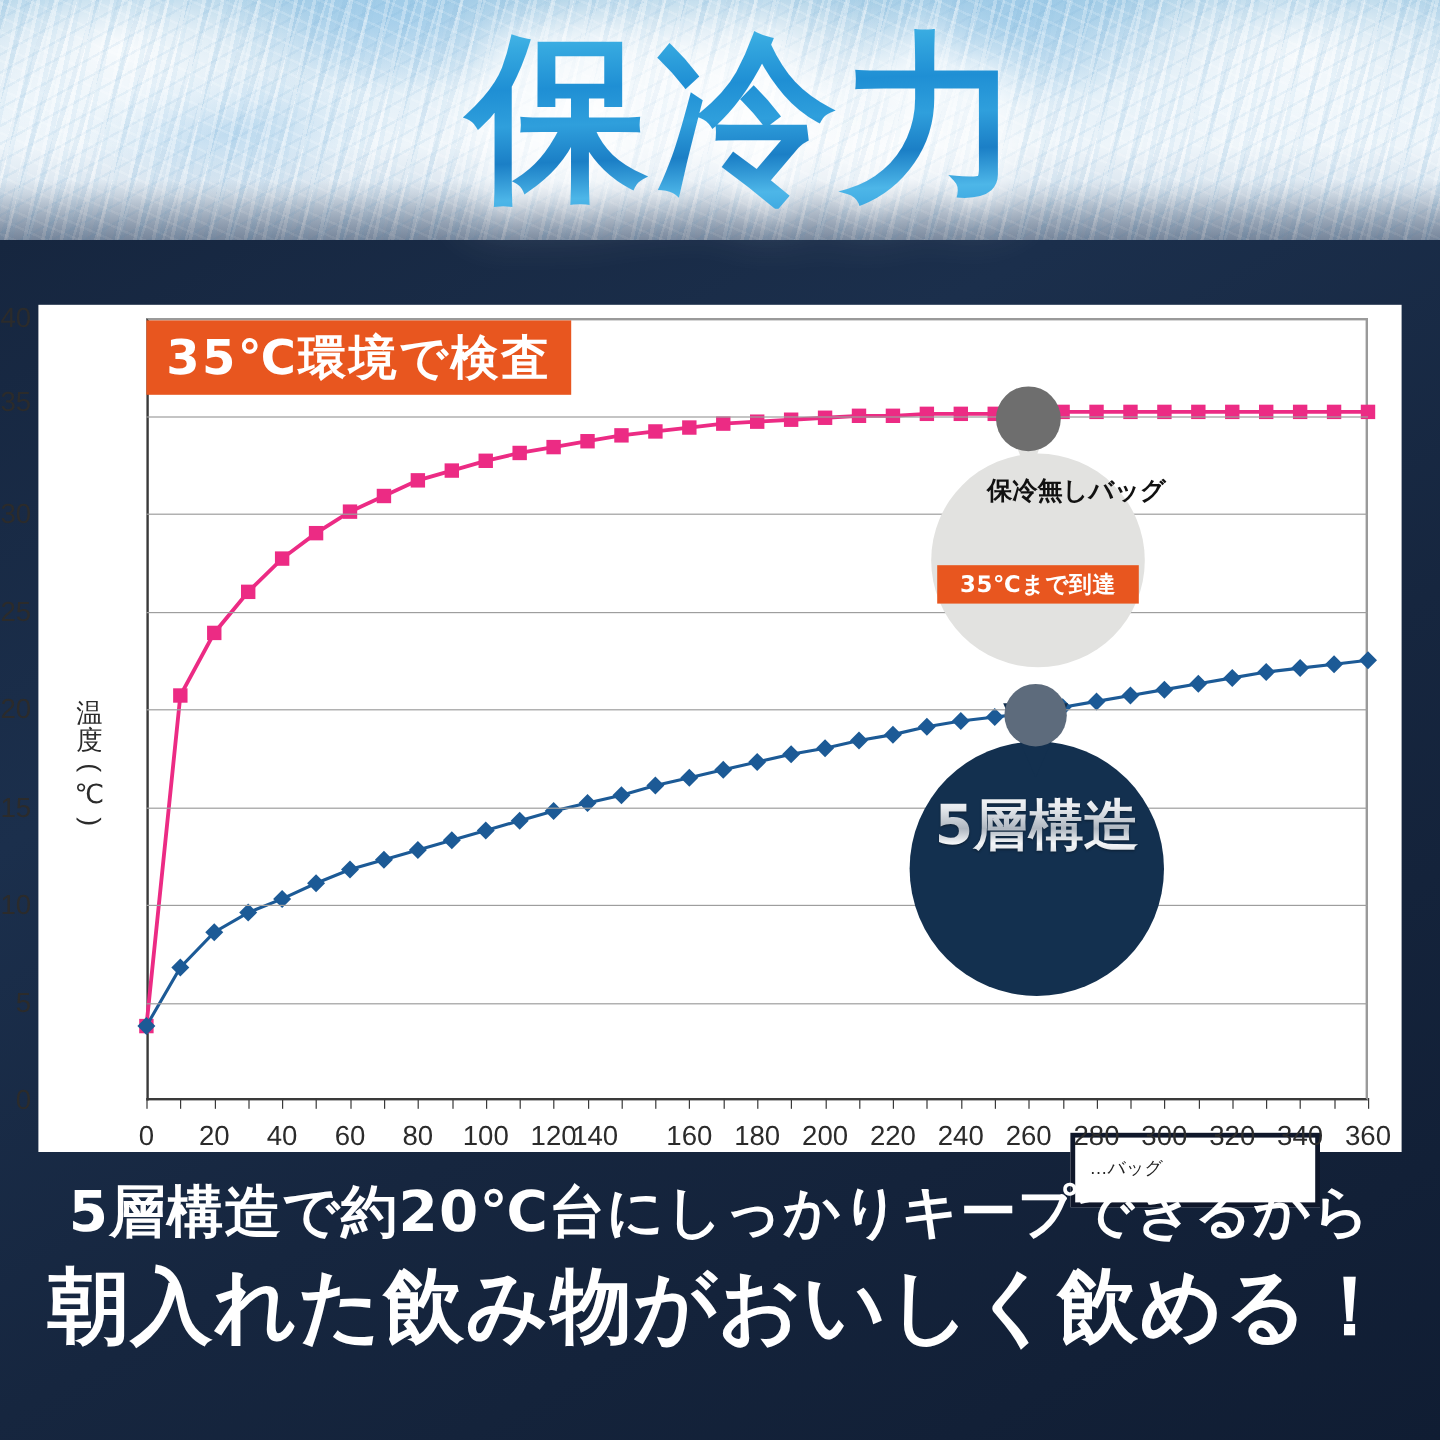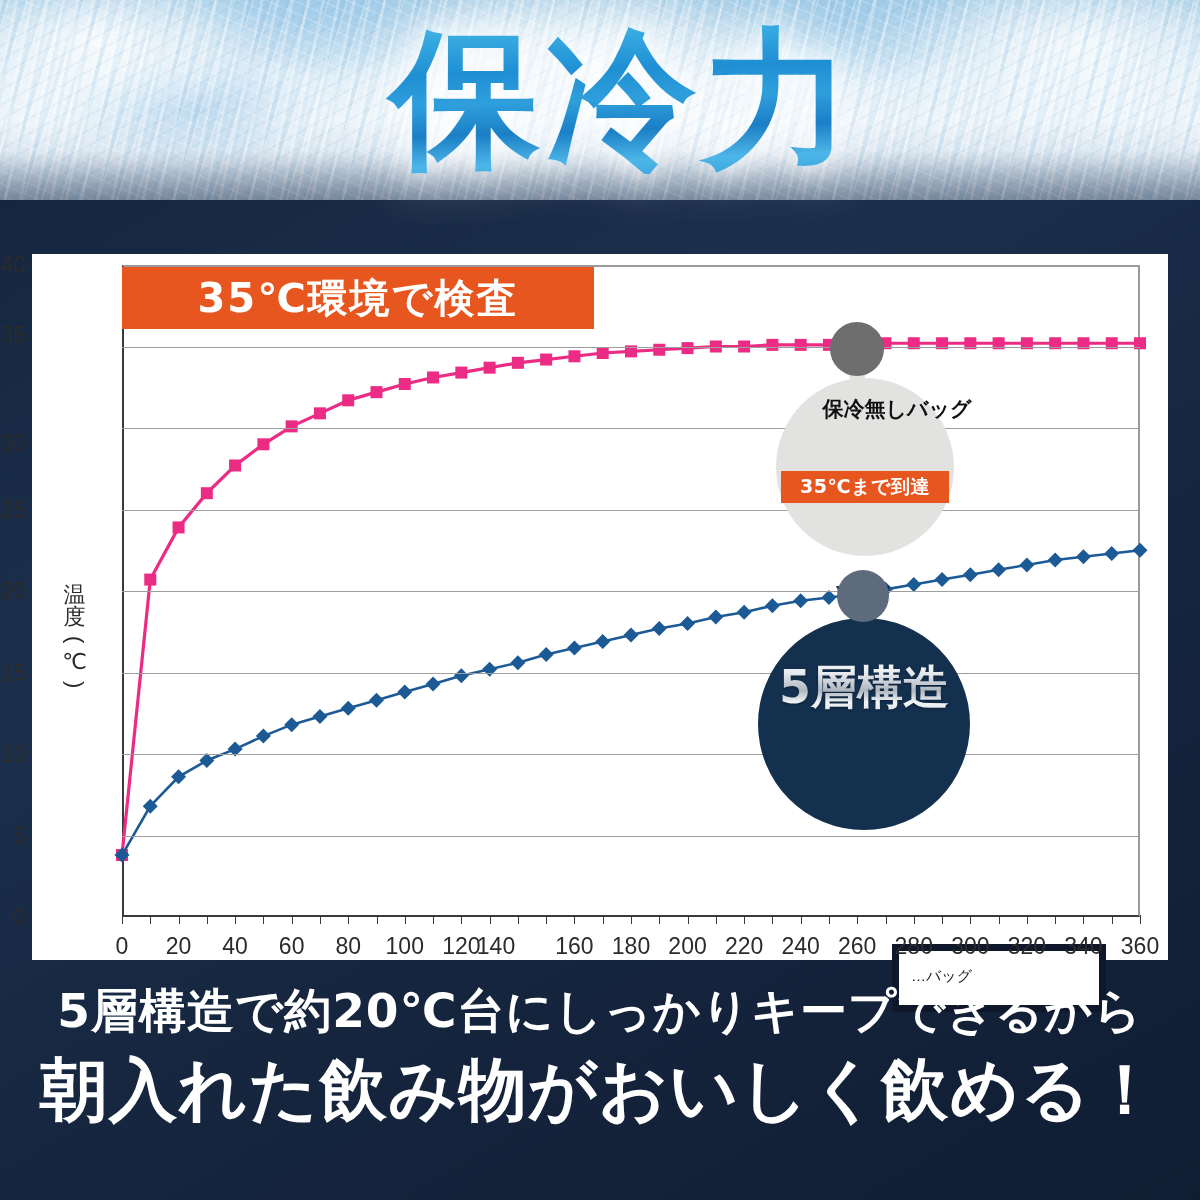--- a/index.html
+++ b/index.html
@@ -84,30 +84,30 @@
     position:absolute;top:668px;transform:translateX(-50%);
     font-size:23px;color:#2b2b2b;
   }
   .xtick{position:absolute;top:650px;width:1px;height:9px;background:#3a3a3a;}
 
   svg.series{position:absolute;left:0;top:0;overflow:visible;}
 
   
   .legend-box{
     position:absolute;left:770px;top:679px;width:200px;height:54px;
-    border:7px solid #0f172a;background:#fff;
+    border:4px solid #0f172a;background:#fff;
   }
   .legend-box .lgtxt{
     position:absolute;left:12px;top:16px;font-size:15px;color:#222;
     white-space:nowrap;
   }
 
   
   .banner-test{
-    position:absolute;left:122px;top:267px;width:472px;height:62px;
+    position:absolute;left:122px;top:267px;width:354px;height:62px;
     background:#e8561f;display:flex;align-items:center;justify-content:center;
   }
   .banner-test span{
     color:#fff;font-size:40px;font-weight:bold;letter-spacing:2px;
     font-family:"DejaVu Sans","Liberation Sans",sans-serif;
   }
 
   
   .callout-gray{
     position:absolute;left:776px;top:378px;width:178px;height:178px;
@@ -282,21 +282,21 @@
         <div class="ylab" style="top: 570.5px;">5</div>
         <div class="gridline" style="top: 489px;"></div>
         <div class="ylab" style="top: 489px;">10</div>
         <div class="gridline" style="top: 407.5px;"></div>
         <div class="ylab" style="top: 407.5px;">15</div>
         <div class="gridline" style="top: 326px;"></div>
         <div class="ylab" style="top: 326px;">20</div>
         <div class="gridline" style="top: 244.5px;"></div>
         <div class="ylab" style="top: 244.5px;">25</div>
         <div class="gridline" style="top: 163px;"></div>
-        <div class="ylab" style="top: 163px; margin-top: 15px;">30</div>
+        <div class="ylab" style="top: 163px;">30</div>
         <div class="gridline" style="top: 81.5px;"></div>
         <div class="ylab" style="top: 70px; padding-left: 43px;">35</div>
         <div class="ylab" style="top: 0px;">40</div>
         <div class="xtick" style="left: 0px;"></div>
         <div class="xtick" style="left: 28.2778px;"></div>
         <div class="xtick" style="left: 56.5556px;"></div>
         <div class="xtick" style="left: 84.8333px;"></div>
         <div class="xtick" style="left: 113.111px;"></div>
         <div class="xtick" style="left: 141.389px;"></div>
         <div class="xtick" style="left: 169.667px;"></div>

